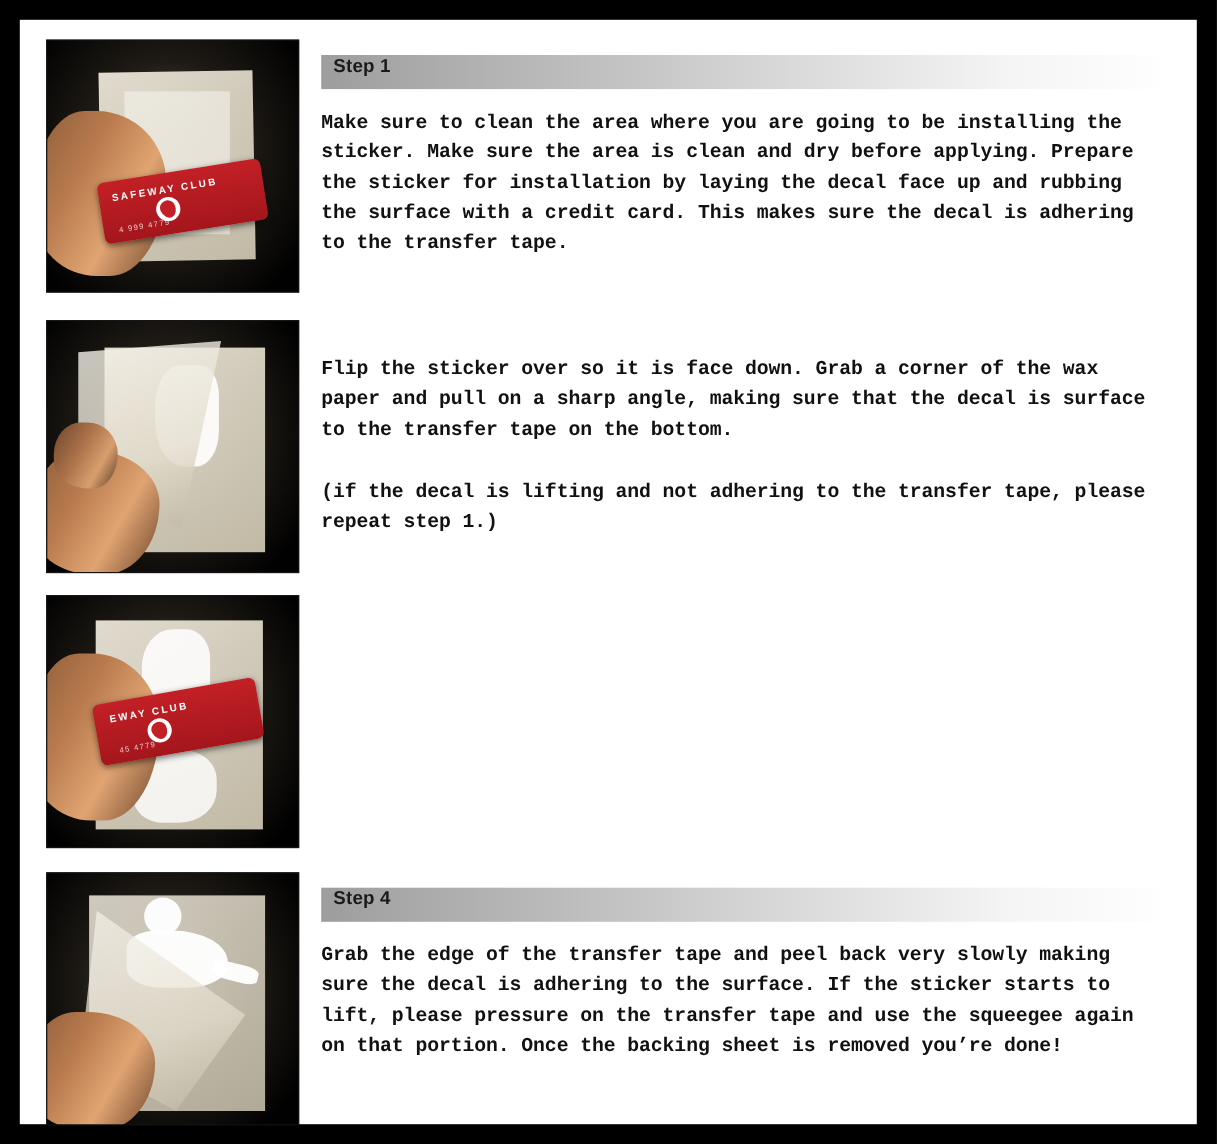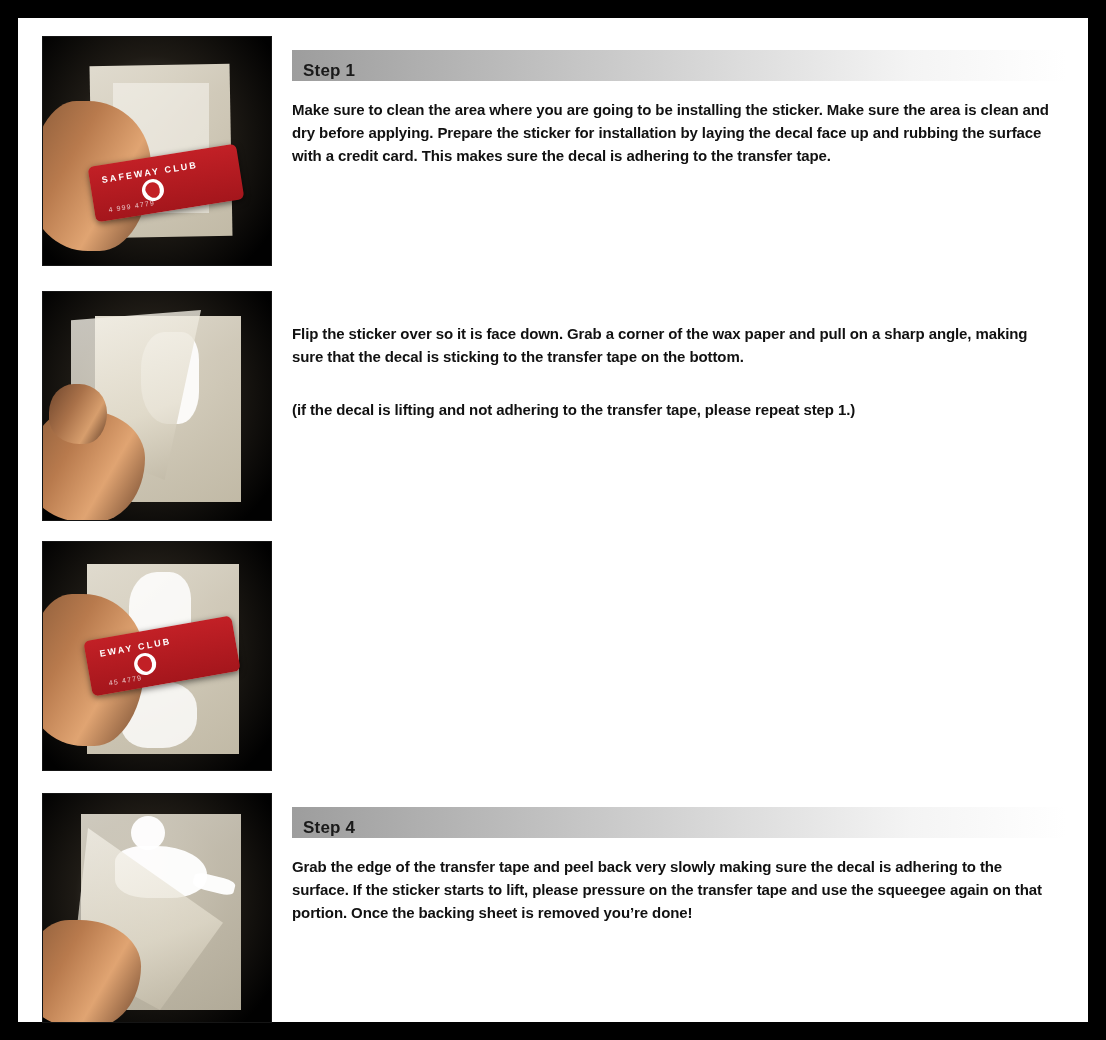--- a/index.html
+++ b/index.html
@@ -137,34 +137,34 @@
   .silhouette {
     position: absolute;
     background: #ffffff;
     opacity: 0.95;
   }
   .header-bar {
     position: relative;
     height: 31px;
     background: linear-gradient(90deg, #9d9d9d 0%, #b5b5b5 22%, #d9d9d9 55%, #f4f4f4 80%, #ffffff 100%);
     display: flex;
-    align-items: flex-end;
+    align-items: flex-start;
   }
   .header-bar .title {
     padding-left: 11px;
     font-family: "Liberation Sans", sans-serif;
     font-size: 17px;
     font-weight: bold;
     color: #1a1a1a;
     letter-spacing: 0.2px;
   }
   .body-text {
     margin-top: 18px;
-    font-family: Liberation Sans, sans-serif;
-    font-size: 15px;
+    font-family: Liberation Mono, monospace;
+    font-size: 18px;
     font-weight: bold;
     color: #111111;
     line-height: 1.52;
     letter-spacing: -0.1px;
     max-width: 762px;
   }
   .body-text .para + .para {
     margin-top: 30px;
   }
   .gap-1 { height: 25px; }
@@ -210,21 +210,21 @@
             <div class="glow"></div>
             <div class="wax" style="left:52px; top:24px; width:146px; height:186px;"></div>
             <div class="silhouette" style="left:98px; top:40px; width:58px; height:92px; border-radius:40% 30% 35% 45%; opacity:0.9;"></div>
             <div class="wax-soft" style="left:28px; top:18px; width:130px; height:170px; clip-path: polygon(0% 6%, 100% 0%, 72% 100%, 0% 78%); opacity:0.8;"></div>
             <div class="hand" style="left:-14px; top:118px; width:116px; height:112px;"></div>
             <div class="hand2" style="left:6px; top:92px; width:58px; height:60px;"></div>
           </div>
         </div>
         <div class="text-col">
           <div class="body-text">
-            <div class="para">Flip the sticker over so it is face down.  Grab a corner of the wax paper and pull on a sharp angle, making sure that the decal is sticking to the transfer tape on the bottom.</div>
+            <div class="para">Flip the sticker over so it is face down.  Grab a corner of the wax paper and pull on a sharp angle, making sure that the decal is surface to the transfer tape on the bottom.</div>
             <div class="para">(if the decal is lifting and not adhering to the transfer tape, please repeat step 1.)</div>
           </div>
         </div>
       </div>
 
       <div class="gap-2"></div>
 
       <div class="step-row">
         <div class="photo-col">
           <div class="photo">

